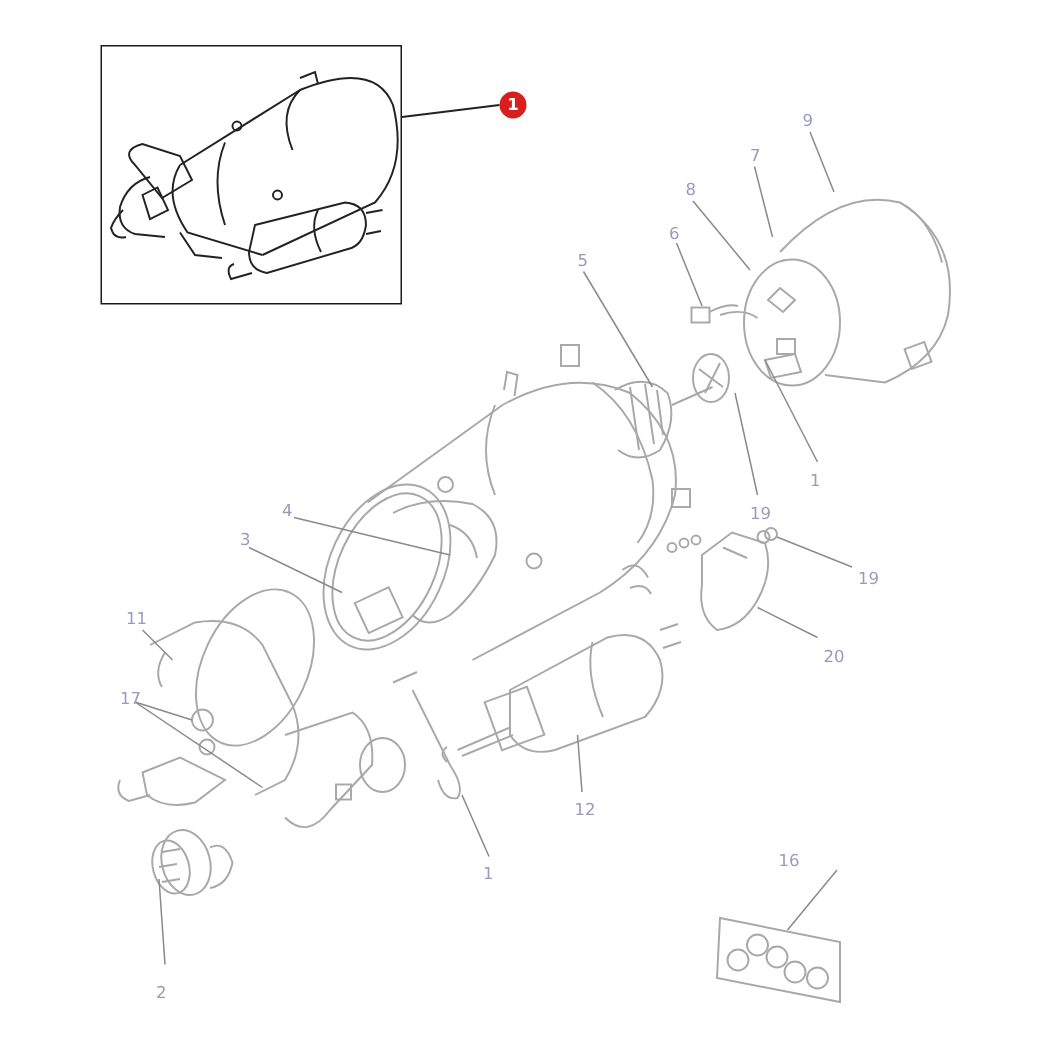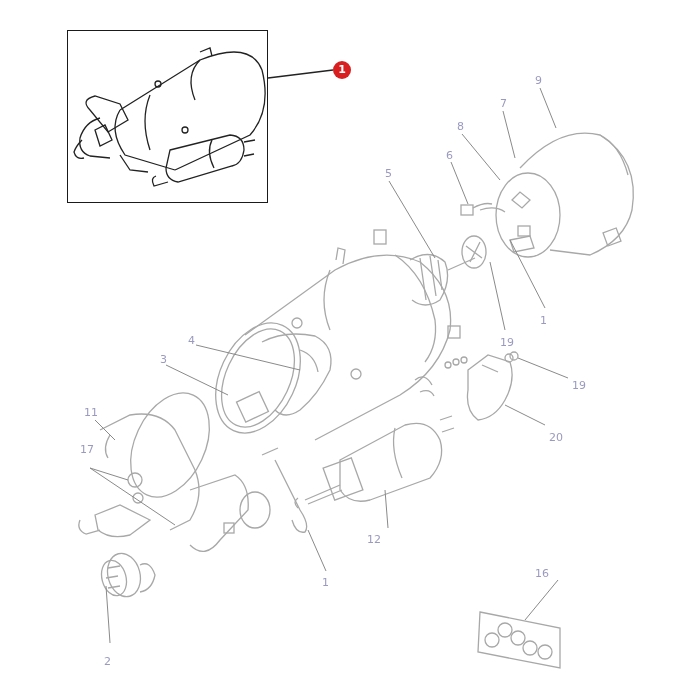--- a/index.html
+++ b/index.html
@@ -157,20 +157,20 @@
   <span class="part-label" style="left:104px;top:656px">2</span>
   <span class="part-label" style="left:160px;top:354px">3</span>
   <span class="part-label" style="left:188px;top:335px">4</span>
   <span class="part-label" style="left:385px;top:168px">5</span>
   <span class="part-label" style="left:446px;top:150px">6</span>
   <span class="part-label" style="left:500px;top:98px">7</span>
   <span class="part-label" style="left:457px;top:121px">8</span>
   <span class="part-label" style="left:535px;top:75px">9</span>
   <span class="part-label" style="left:540px;top:315px">1</span>
   <span class="part-label" style="left:500px;top:337px">19</span>
-  <span class="part-label" style="left:367px;top:534px">12</span>
+  <span class="part-label" style="left:383px;top:534px">12</span>
   <span class="part-label" style="left:322px;top:577px">1</span>
   <span class="part-label" style="left:84px;top:407px">11</span>
-  <span class="part-label" style="left:535px;top:568px">16</span>
-  <span class="part-label" style="left:80px;top:444px">17</span>
+  <span class="part-label" style="left:519px;top:568px">16</span>
+  <span class="part-label" style="left:80px;top:460px">17</span>
   <span class="part-label" style="left:549px;top:432px">20</span>
   <span class="part-label" style="left:572px;top:380px">19</span>
 </div>
 
 </body></html>

